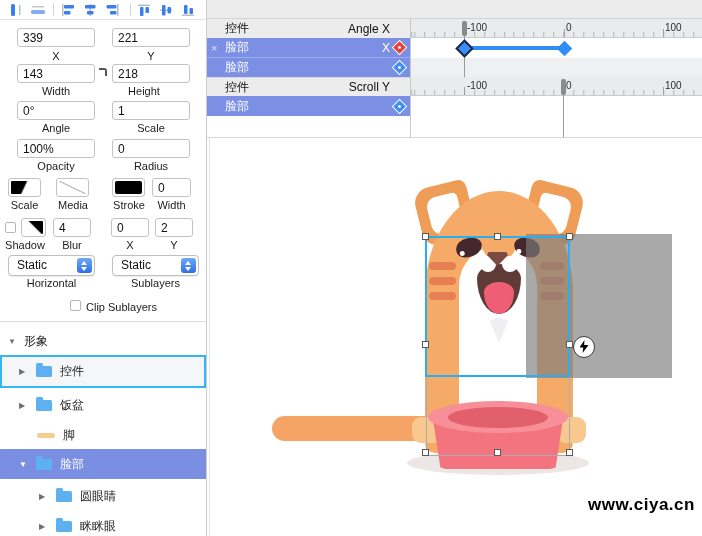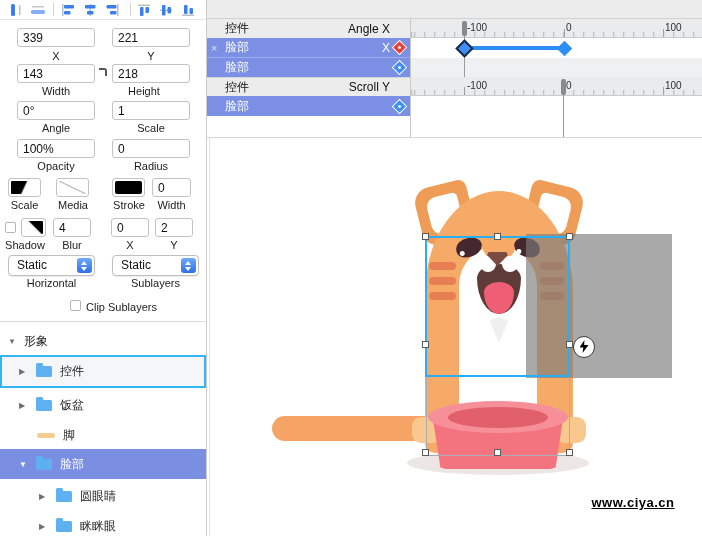--- a/index.html
+++ b/index.html
@@ -63,21 +63,21 @@
   .kf-dia.first { background: #3f8ef7; border: 2px solid #1b2b47; }
 
   
   .canvas { position: absolute; left: 207px; top: 137px; width: 495px; height: 399px; background: #fff; border-top: 1px solid #d6d6d6; overflow: hidden; }
   .abs { position: absolute; }
   .hdl { position: absolute; width: 7px; height: 7px; background: #fff; border: 1px solid #5a5a5a; }
   .selline { position: absolute; background: #a9adb2; }
   .wm { position: absolute; left: 381px; top: 357px; width: 90px; text-align: center; font-weight: 700; color: #000;
         text-shadow: -1px -1px 0 #fff, 1px -1px 0 #fff, -1px 1px 0 #fff, 1px 1px 0 #fff, 0 1px 0 #fff, 0 -1px 0 #fff; }
   .wm .l1 { font-size: 18px; letter-spacing: 2px; }
-  .wm .l2 { font-size: 13px; letter-spacing: 0.5px; text-decoration: underline; }
+  .wm .l2 { font-size: 17px; letter-spacing: 0.5px; }
 </style>
 </head>
 <body>
 
 <div class="app">
 
   <div class="inspector">
 
     <div class="atoolbar">
       <span class="aicon" style="left:8px"><svg width="17" height="14">

